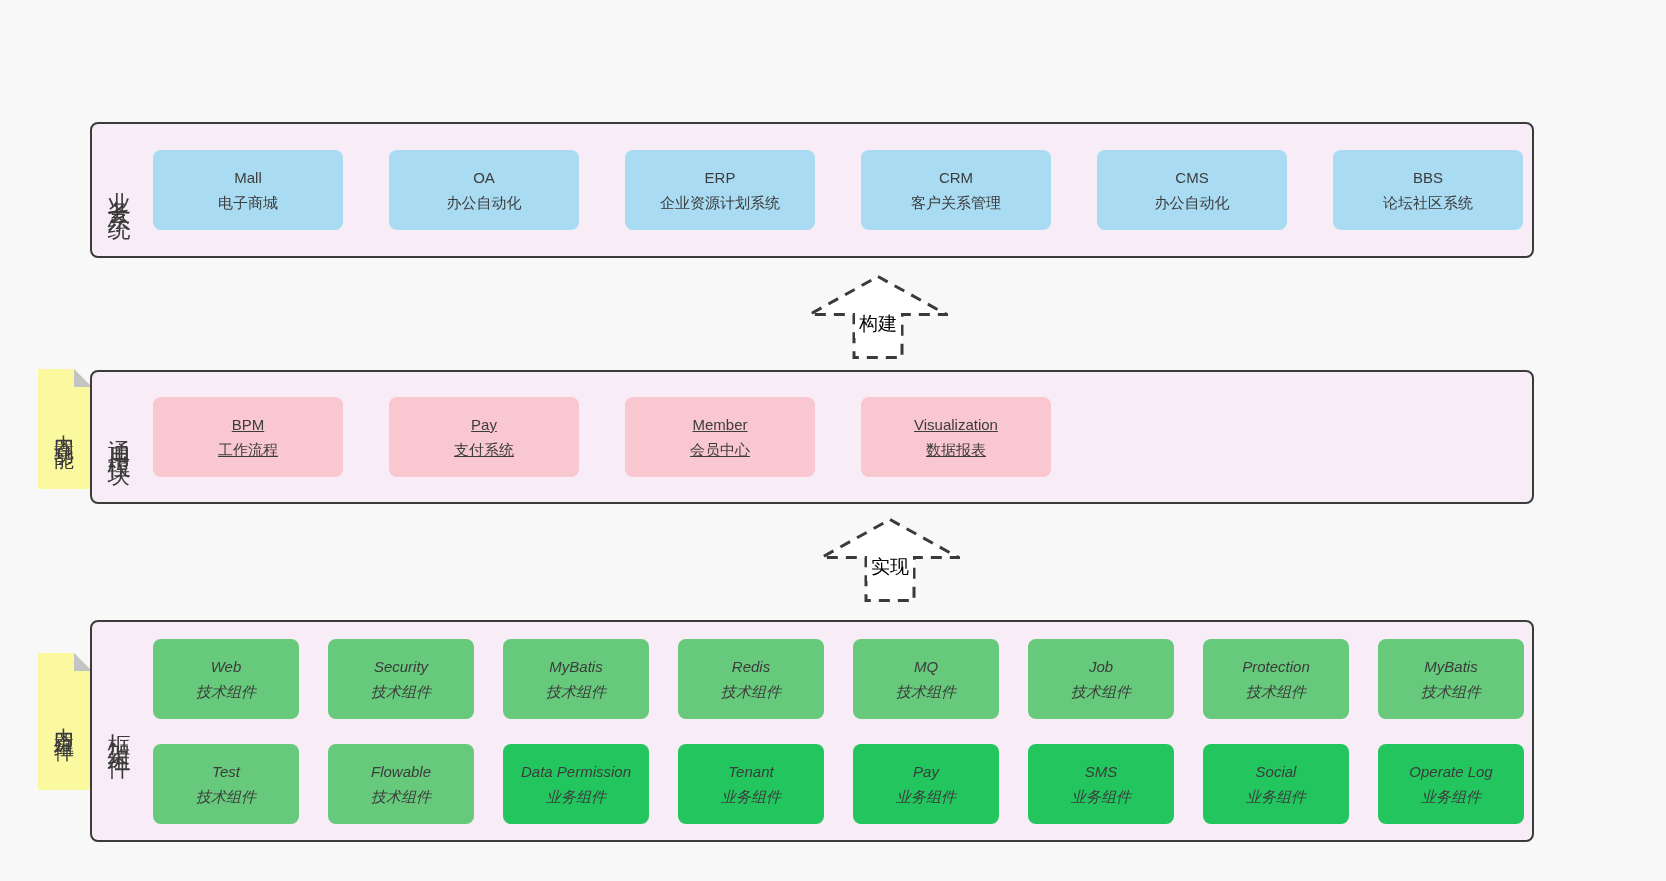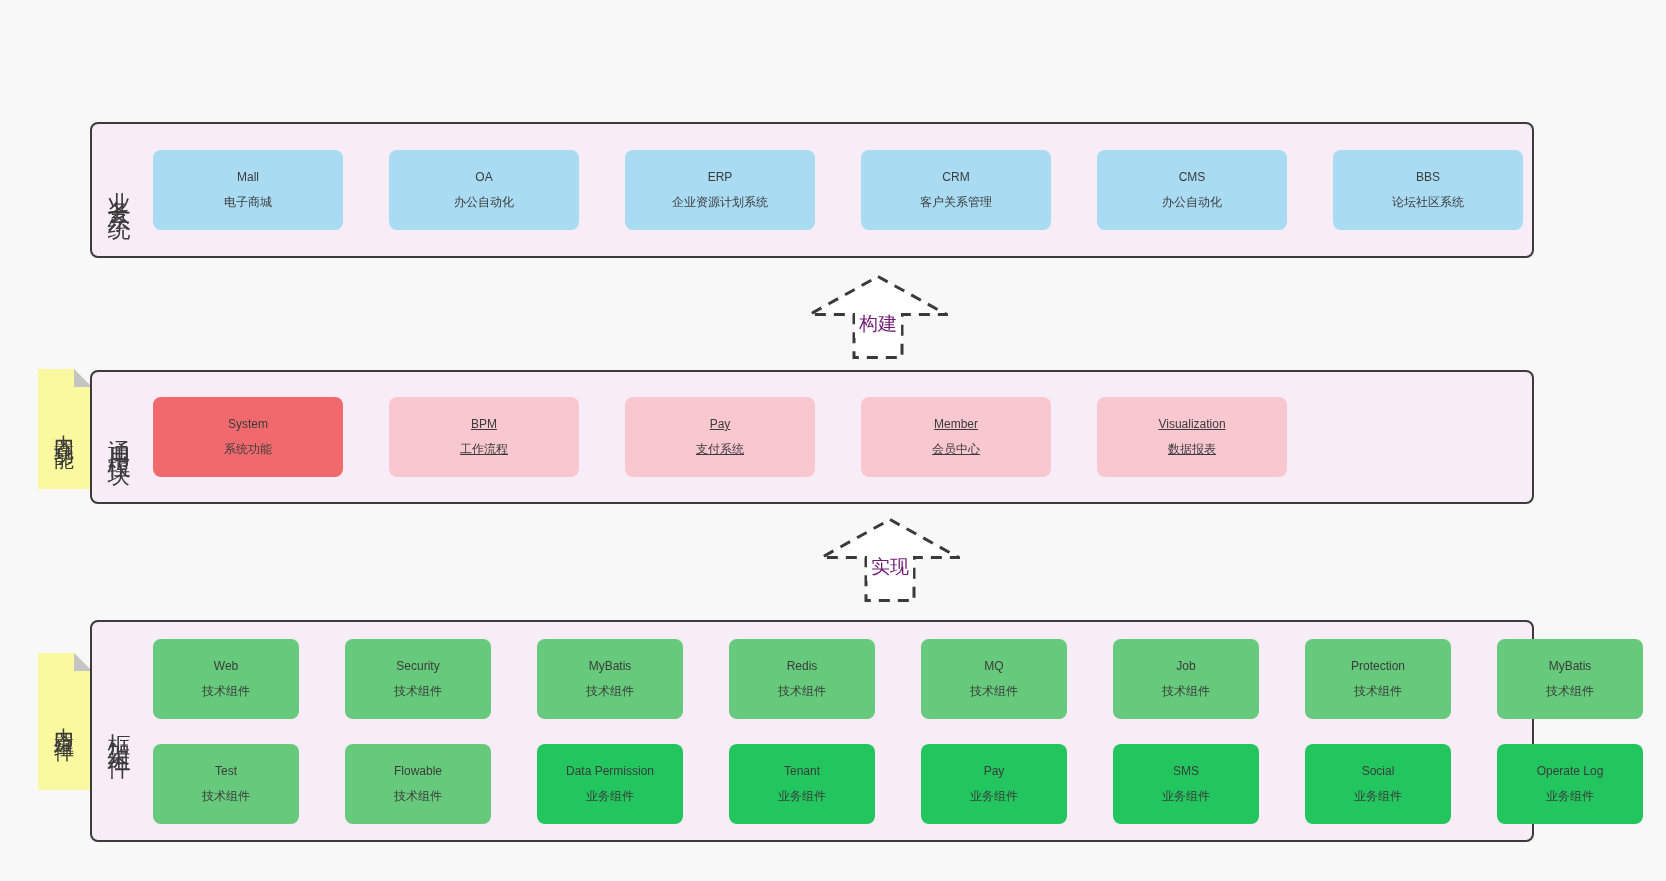--- a/index.html
+++ b/index.html
@@ -36,29 +36,29 @@
     writing-mode:vertical-rl; text-orientation:upright;
     font-size:23px; letter-spacing:8px; color:#3b3b3b;
   }
 
   .layer-content {
     flex:1; display:flex; flex-direction:column;
     justify-content:center; gap:25px; padding-left:5px;
   }
   .box-row { display:flex; }
   .row-6 { gap:46px; }
-  .row-8 { gap:46px; }
+  .row-8 { gap:29px;font-style:italic; }
 
   
   .box {
     border-radius:8px;
     display:flex; flex-direction:column;
     align-items:center; justify-content:center;
     text-align:center;
-    font-size:12px; line-height:25px;
+    font-size:15px; line-height:25px;
     color:#3c3c3c;
     box-sizing:border-box; padding:2px 6px;
   }
   .w6 { width:190px; height:80px; flex:0 0 190px; }
   .w8 { width:146px; height:80px; flex:0 0 146px; }
   .blue  { background:#a9dbf2; }
   .red   { background:#f0696d; }
   .pink  { background:#f9c7d0;text-decoration:underline; }
   .green { background:#66c97b; }
   .lightgreen { background:#22c55e; }
@@ -90,21 +90,21 @@
   
   .arrow { position:absolute; width:140px; height:84px; z-index:3; }
   #arrow-build     { left:808px; top:275px; }
   #arrow-implement { left:820px; top:518px; }
   .arrow svg { display:block; width:140px; height:84px; }
   .arrow-label {
     position:absolute; left:50%; top:49px;
     transform:translate(-50%,-50%);
     background:#ffffff;
     padding:1px 4px;
-    font-size:19px; color:#701a75;
+    font-size:19px; color:#000000;
     white-space:nowrap;
   }
 </style>
 </head>
 <body>
 
 <div class="stage">
 
   <div class="sticky" id="sticky-modules">
     <div class="fold-cut"></div>
@@ -157,24 +157,20 @@
     </svg>
     <div class="arrow-label">构建</div>
   </div>
 
   <div class="layer" id="layer-modules">
     <div class="layer-label">
       <span>通用模块</span>
     </div>
     <div class="layer-content">
       <div class="box-row row-6">
-        <div class="box w6 red">
-          <span>System</span>
-          <span>系统功能</span>
-        </div>
         <div class="box w6 pink">
           <span>BPM</span>
           <span>工作流程</span>
         </div>
         <div class="box w6 pink">
           <span>Pay</span>
           <span>支付系统</span>
         </div>
         <div class="box w6 pink">
           <span>Member</span>

